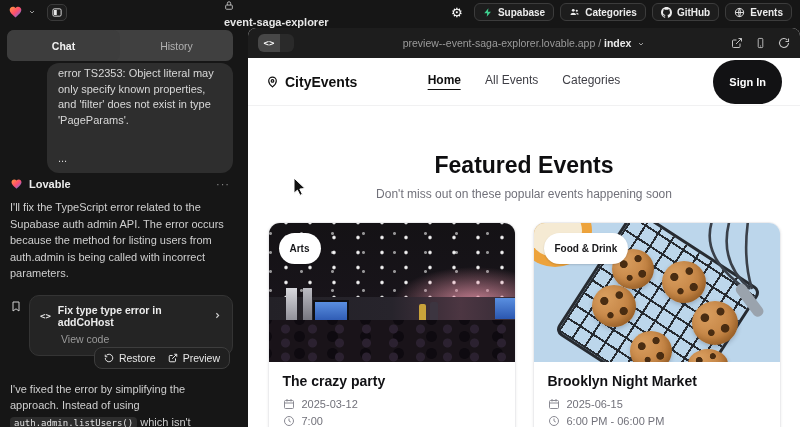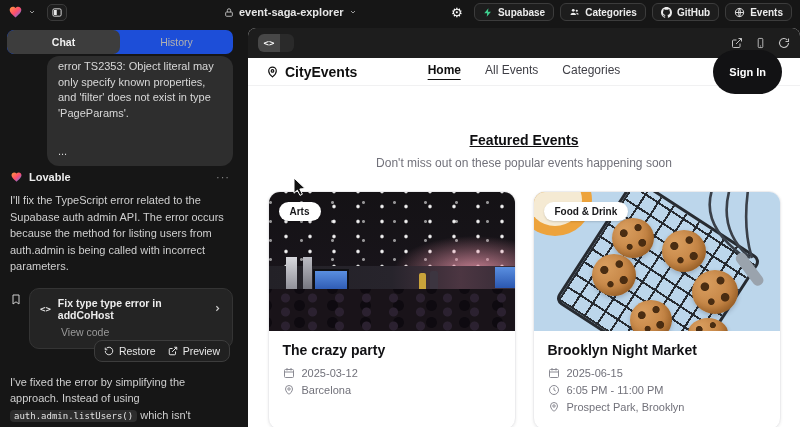--- a/index.html
+++ b/index.html
@@ -5,28 +5,28 @@
   * { margin:0; padding:0; box-sizing:border-box; }
   html,body { width:800px; height:427px; overflow:hidden; }
   body { background:#161616; font-family:"Liberation Sans","DejaVu Sans",sans-serif; position:relative; }
   svg { display:block; }
 
   
   .topbar { position:absolute; top:0; left:0; width:800px; height:24px; display:flex; align-items:center; padding:0 8px; }
   .tb-left { display:flex; align-items:center; gap:5px; }
   .chev { color:#9a9a9a; }
   .panel-btn { width:20px; height:17px; border:1px solid #3a3a3a; border-radius:5px; background:#1d1d1d; display:flex; align-items:center; justify-content:center; margin-left:6px; }
-  .project { position:absolute; left:224px; top:0; height:24px; display:flex; align-items:center; gap:5px; color:#e6e6e6; font-size:11px; font-weight:600; }
+  .project { position:absolute; left:224px; top:0; height:24px; display:flex; align-items:flex-start; gap:5px; color:#e6e6e6; font-size:11px; font-weight:600;flex-direction:column; }
   .tb-right { margin-left:auto; display:flex; align-items:center; gap:6px; }
   .tb-btn { display:flex; align-items:center; gap:5px; height:18px; padding:0 8px; background:#1d1d1d; border:1px solid #3c3c3c; border-radius:6px; color:#ececec; font-size:10px; font-weight:600; white-space:nowrap; }
   .gear-btn { height:18px; width:22px; display:flex; align-items:center; justify-content:center; border-radius:6px; color:#fff; }
 
   
   .sidebar { position:absolute; top:24px; left:0; width:240px; height:403px; overflow:hidden; padding:6px 7px 0 7px; }
-  .tabs { display:flex; background:#1d4ed8; border-radius:7px; height:24px; overflow:hidden; }
+  .tabs { display:flex; background:#404040; border-radius:7px; height:31px; overflow:hidden; }
   .tab { flex:1; display:flex; align-items:center; justify-content:center; font-size:10.5px; color:#b0b0b0; }
   .tab.active { background:#3d3d3d; border-radius:7px; color:#f2f2f2; font-weight:600; }
   .bubble { margin:2px 0 0 40px; background:#2e2e2e; border-radius:12px; padding:6px 11px 9px; overflow:hidden; }
   .bubble-text { font-size:11px; line-height:1.42; color:#d8d8d8; margin-top:-3px; }
   .bubble-dots { font-size:11px; color:#d8d8d8; margin-top:24px; }
   .ai-head { display:flex; align-items:center; gap:6px; margin-top:5px; padding:0 3px; }
   .ai-name { font-size:11px; font-weight:700; color:#ececec; }
   .ai-menu { margin-left:auto; color:#8a8a8a; font-size:11px; letter-spacing:1px; }
   .ai-p { font-size:11px; line-height:1.5; color:#cfcfcf; margin-top:9px; padding:0 3px; }
   .ver-row { display:flex; align-items:flex-start; gap:7px; margin-top:13px; padding-left:3px; }
@@ -44,32 +44,32 @@
   .preview { position:absolute; top:28px; left:248px; width:552px; height:399px; background:#fff; border-radius:8px 8px 0 0; overflow:hidden; }
   .browser { height:30px; background:#1d1d1d; display:flex; align-items:center; padding:0 10px; position:relative; }
   .code-toggle { display:flex; height:18px; border-radius:6px; overflow:hidden; }
   .code-toggle .seg1 { width:22px; background:#474747; color:#fff; font-size:9px; font-weight:700; display:flex; align-items:center; justify-content:center; font-family:"DejaVu Sans Mono",monospace; }
   .code-toggle .seg2 { width:14px; background:#2a2a2a; }
   .url { position:absolute; left:0; right:0; text-align:center; font-size:10.5px; color:#9b9b9b; pointer-events:none; }
   .url b { color:#ededed; font-weight:600; }
   .br-right { margin-left:auto; display:flex; align-items:center; gap:12px; color:#c2c2c2; }
 
   .site { height:369px; background:#fff; position:relative; }
-  .site-header { height:28px; display:flex; align-items:center; padding:0 18px; border-bottom:1px solid #f1f1f2; position:relative; }
+  .site-header { height:48px; display:flex; align-items:center; padding:0 18px; border-bottom:1px solid #f1f1f2; position:relative; }
   .brand { display:flex; align-items:center; gap:6px; font-size:14px; font-weight:700; color:#101010; }
   .nav { position:absolute; left:50%; transform:translateX(-50%); display:flex; gap:24px; font-size:12px; color:#3f3f46; }
   .nav .active { color:#0f0f0f; font-weight:600; border-bottom:1.5px solid #0f0f0f; padding-bottom:2px; }
   .signin { margin-left:auto; background:#121214; color:#fff; font-size:11px; font-weight:600; padding:16px 16px; border-radius:999px; border:none; }
   .hero { text-align:center; margin-top:46px; }
-  .hero h1 { font-size:14px; font-weight:700; color:#0e0e10;text-decoration:underline; }
+  .hero h1 { font-size:23px; font-weight:700; color:#0e0e10; }
   .hero p { font-size:12px; color:#71717a; margin-top:8px; }
   .cards { display:flex; justify-content:center; gap:17px; margin-top:21px; }
   .card { width:248px; background:#fff; border:1px solid #ececee; border-radius:12px; overflow:hidden; box-shadow:0 1px 3px rgba(0,0,0,.07); }
   .card-img { height:139px; position:relative; overflow:hidden; }
-  .badge { position:absolute; top:10px; left:10px; background:#fff; border-radius:999px; padding:4px 11px; font-size:10px; font-weight:600; color:#17171a; z-index:5; box-shadow:0 1px 2px rgba(0,0,0,.15); }
+  .badge { position:absolute; top:10px; left:10px; background:#fff; border-radius:999px; padding:10px 11px; font-size:10px; font-weight:600; color:#17171a; z-index:5; box-shadow:0 1px 2px rgba(0,0,0,.15); }
   .card-body { padding:11px 14px; }
   .card-title { font-size:14px; font-weight:700; color:#111114; margin-bottom:9px; }
   .meta { display:flex; align-items:center; gap:7px; font-size:11px; color:#71717a; margin-bottom:5px; }
 
   
   .img-venue { background:linear-gradient(180deg,#141215 0%,#18141a 55%,#201823 100%); }
   .venue-ceiling { position:absolute; top:0; left:0; right:0; height:58%;
     background-image:radial-gradient(circle, rgba(255,255,255,.95) 1px, rgba(255,255,255,0) 2.4px),
                      radial-gradient(circle, rgba(255,255,255,.55) 1px, rgba(255,255,255,0) 2px);
     background-size:24px 15px, 31px 19px; background-position:5px 7px, 17px 1px; }
@@ -272,20 +272,26 @@
     <span>I've fixed the error by simplifying the approach. Instead of using </span><span class="codespan">auth.admin.listUsers()</span><span> which isn't properly implemented or accessible in the current Supabase client setup, I'm now directly searching for users in the </span>
   </p>
 </div>
 
 <div class="preview">
   <div class="browser">
     <div class="code-toggle">
       <span class="seg1">&lt;&gt;</span>
       <span class="seg2"></span>
     </div>
+    <div class="url">
+      <span>preview--event-saga-explorer.lovable.app / </span><b>index</b>
+      <svg style="display:inline-block;vertical-align:-1px;margin-left:3px" width="8" height="8" viewBox="0 0 24 24" fill="none" stroke="#9b9b9b" stroke-width="3">
+          <path d="M6 9l6 6 6-6"></path>
+        </svg>
+    </div>
     <div class="br-right">
       <span>
         <svg width="12" height="12" viewBox="0 0 24 24" fill="none" stroke="#c2c2c2" stroke-width="2">
             <path d="M18 13v6a2 2 0 0 1-2 2H5a2 2 0 0 1-2-2V8a2 2 0 0 1 2-2h6"></path>
             <path d="M15 3h6v6"></path>
             <path d="M10 14 21 3"></path>
           </svg>
       </span>
       <span>
         <svg width="11" height="12" viewBox="0 0 24 24" fill="none" stroke="#c2c2c2" stroke-width="2">
@@ -345,20 +351,29 @@
         <div class="card-body">
           <div class="card-title">The crazy party</div>
           <div class="meta">
             <span>
                 <svg width="12" height="12" viewBox="0 0 24 24" fill="none" stroke="#8a8a93" stroke-width="2">
                   <rect x="3" y="5" width="18" height="16" rx="2"></rect>
                   <path d="M3 10h18M8 2v5M16 2v5"></path>
                 </svg>
               </span>
             <span>2025-03-12</span>
+          </div>
+          <div class="meta">
+            <span>
+                <svg width="12" height="12" viewBox="0 0 24 24" fill="none" stroke="#8a8a93" stroke-width="2">
+                  <circle cx="12" cy="12" r="9"></circle>
+                  <path d="M12 7v5l3.5 2"></path>
+                </svg>
+              </span>
+            <span>7:00</span>
           </div>
           <div class="meta">
             <span>
                 <svg width="12" height="12" viewBox="0 0 24 24" fill="none" stroke="#8a8a93" stroke-width="2">
                   <path d="M12 21s-7-5.6-7-11a7 7 0 1 1 14 0c0 5.4-7 11-7 11z"></path>
                   <circle cx="12" cy="10" r="2.4"></circle>
                 </svg>
               </span>
             <span>Barcelona</span>
           </div>
@@ -398,21 +413,21 @@
               </span>
             <span>2025-06-15</span>
           </div>
           <div class="meta">
             <span>
                 <svg width="12" height="12" viewBox="0 0 24 24" fill="none" stroke="#8a8a93" stroke-width="2">
                   <circle cx="12" cy="12" r="9"></circle>
                   <path d="M12 7v5l3.5 2"></path>
                 </svg>
               </span>
-            <span>6:05 PM - 11:00 PM</span>
+            <span>6:00 PM - 06:00 PM</span>
           </div>
           <div class="meta">
             <span>
                 <svg width="12" height="12" viewBox="0 0 24 24" fill="none" stroke="#8a8a93" stroke-width="2">
                   <path d="M12 21s-7-5.6-7-11a7 7 0 1 1 14 0c0 5.4-7 11-7 11z"></path>
                   <circle cx="12" cy="10" r="2.4"></circle>
                 </svg>
               </span>
             <span>Prospect Park, Brooklyn</span>
           </div>

